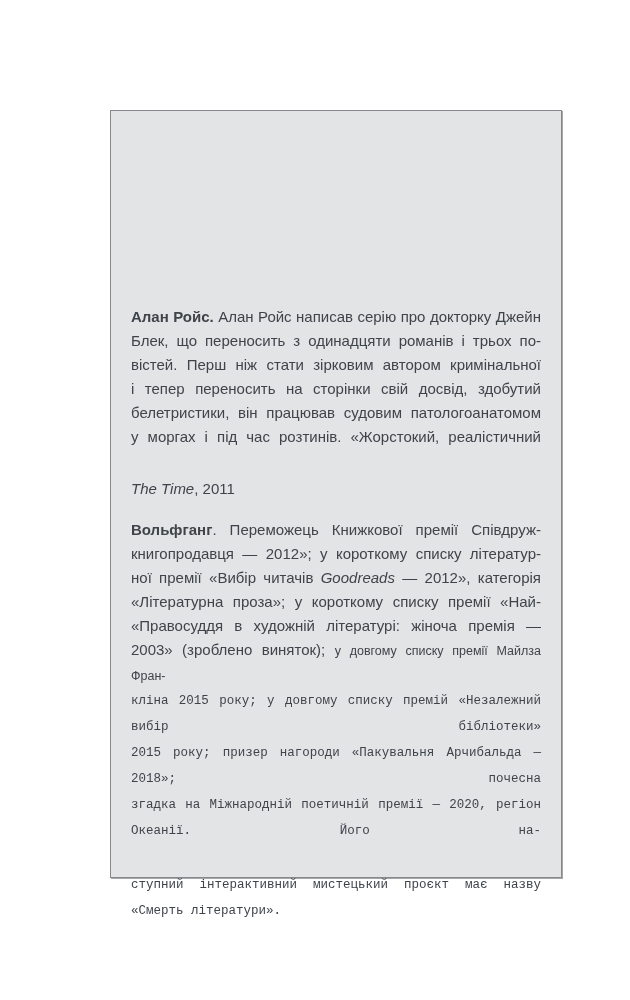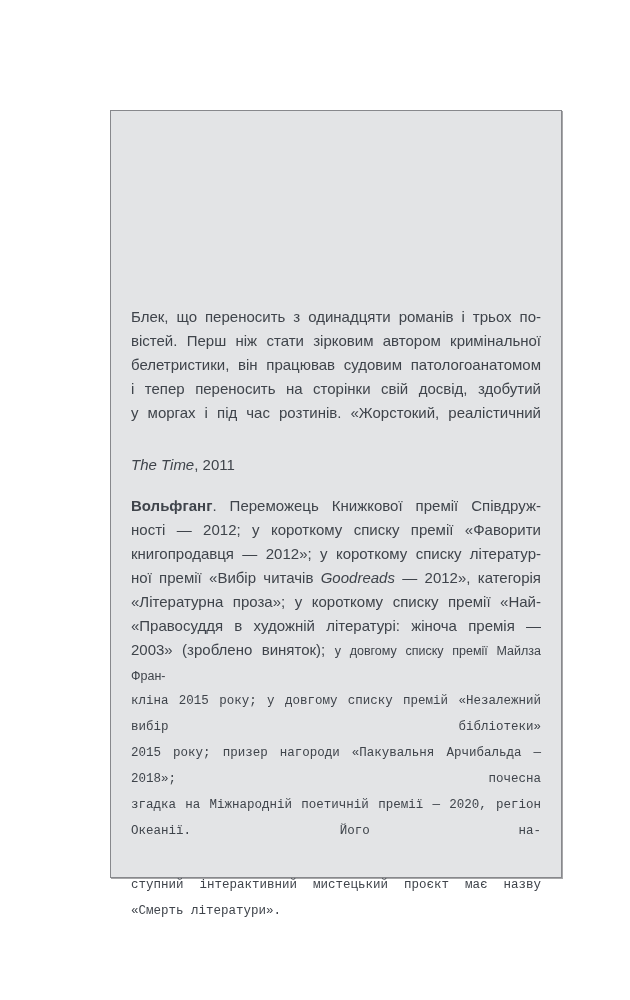--- a/index.html
+++ b/index.html
@@ -54,30 +54,30 @@
   .run-b { font-weight: bold; }
   .run-i { font-style: italic; }
   .run-s { font-size: 12.5px; }
 </style>
 </head>
 <body>
 
 <div class="sheet">
   <div class="text-block">
       <div class="para">
+        <div class="line"><span class="run-b">Алан Ройс.</span><span class="run-n"> Алан Ройс написав серію про докторку Джейн</span></div>
         <div class="line"><span class="run-n">Блек, що переносить з одинадцяти романів і трьох по-</span></div>
         <div class="line"><span class="run-n">вістей. Перш ніж стати зірковим автором кримінальної</span></div>
+        <div class="line"><span class="run-n">і тепер переносить на сторінки свій досвід, здобутий</span></div>
         <div class="line"><span class="run-n">белетристики, він працював судовим патологоанатомом</span></div>
-        <div class="line"><span class="run-n">і тепер переносить на сторінки свій досвід, здобутий</span></div>
         <div class="line"><span class="run-n">у моргах і під час розтинів. «Жорстокий, реалістичний</span></div>
         <div class="line last-line"><span class="run-i">The Time</span><span class="run-n">, 2011</span></div>
       </div>
       <div class="para">
         <div class="line"><span class="run-b">Вольфганг</span><span class="run-n">. Переможець Книжкової премії Співдруж-</span></div>
-        <div class="line"><span class="run-n">ності — 2012; у короткому списку премії «Фаворити</span></div>
         <div class="line"><span class="run-n">книгопродавця — 2012»; у короткому списку літератур-</span></div>
         <div class="line"><span class="run-n">ної премії «Вибір читачів </span><span class="run-i">Goodreads</span><span class="run-n"> — 2012», категорія</span></div>
         <div class="line"><span class="run-n">«Літературна проза»; у короткому списку премії «Най-</span></div>
         <div class="line"><span class="run-n">«Правосуддя в художній літературі: жіноча премія —</span></div>
         <div class="line"><span class="run-n">2003» (зроблено виняток); </span><span class="run-s">у довгому списку премії Майлза Фран-</span></div>
         <div class="line small-line"><span class="run-s">кліна 2015 року; у довгому списку премій «Незалежний вибір бібліотеки»</span></div>
         <div class="line small-line"><span class="run-s">2015 року; призер нагороди «Пакувальня Арчибальда — 2018»; почесна</span></div>
         <div class="line small-line"><span class="run-s">згадка на Міжнародній поетичній премії — 2020, регіон Океанії. Його на-</span></div>
         <div class="line small-line last-line"><span class="run-s">ступний інтерактивний мистецький проєкт має назву «Смерть літератури».</span></div>
       </div>

